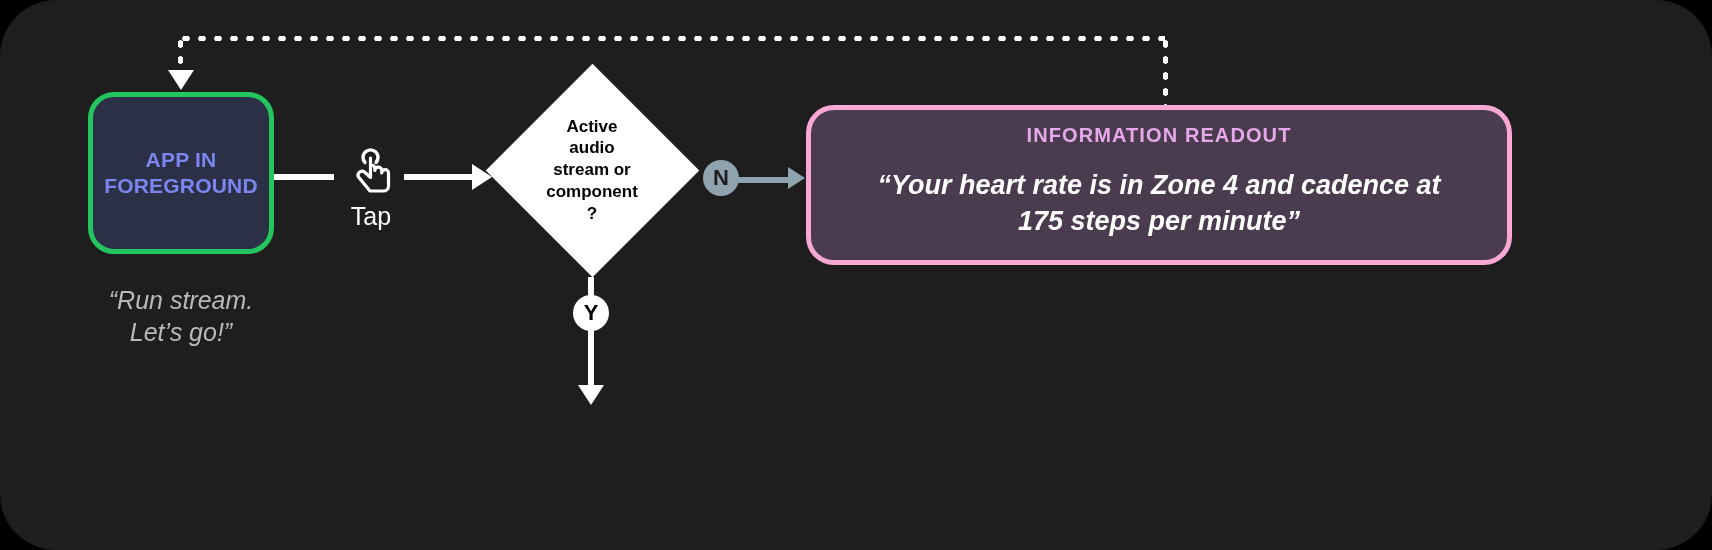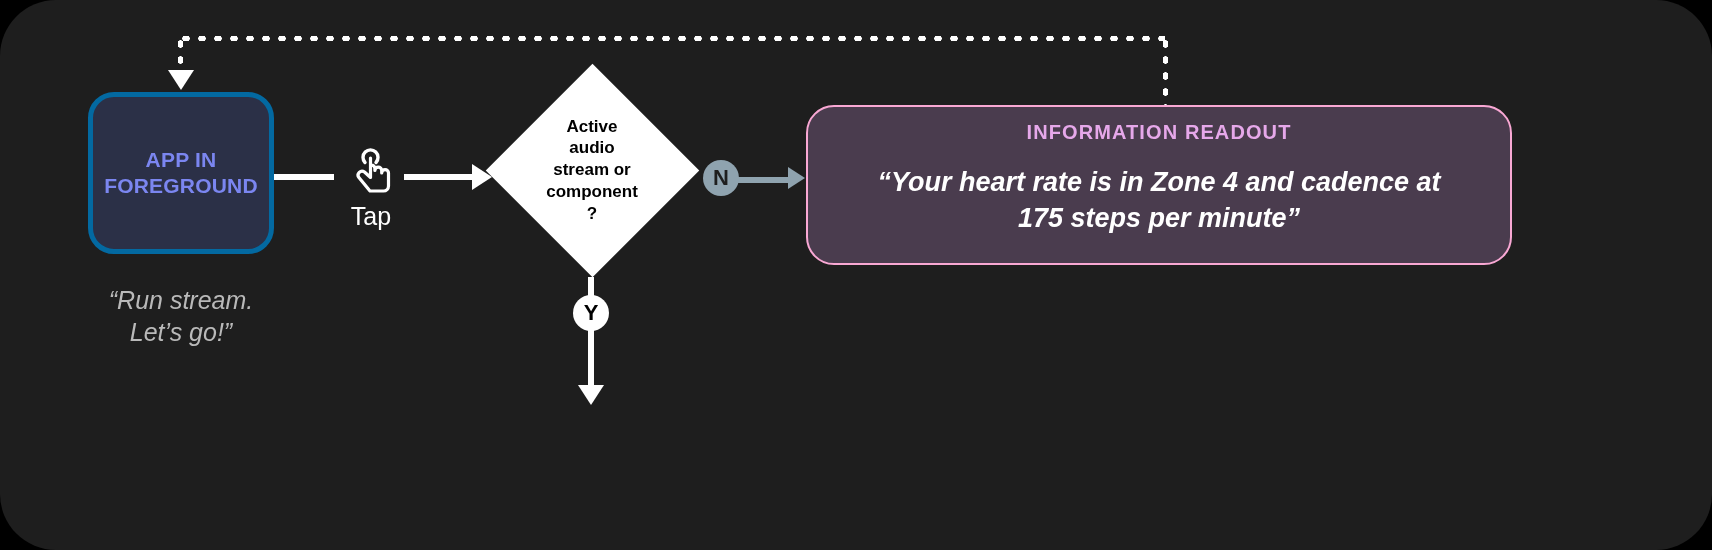--- a/index.html
+++ b/index.html
@@ -25,21 +25,21 @@
 
   
   #app-node {
     position: absolute;
     left: 88px;
     top: 92px;
     width: 186px;
     height: 162px;
     box-sizing: border-box;
     background: #2b3047;
-    border: 5px solid #0369a1;
+    border: 5px solid #22c55e;
     border-radius: 26px;
     display: flex;
     align-items: center;
     justify-content: center;
   }
   #app-node .label {
     color: #7b86f0;
     font-size: 21px;
     font-weight: bold;
     line-height: 1.22;
@@ -205,21 +205,21 @@
 
   
   #readout {
     position: absolute;
     left: 806px;
     top: 105px;
     width: 706px;
     height: 160px;
     box-sizing: border-box;
     background: #4a3c4e;
-    border: 2px solid #f9a8d4;
+    border: 5px solid #f9a8d4;
     border-radius: 28px;
     padding-top: 14px;
     text-align: center;
   }
   #readout .title {
     color: #e6a8ea;
     font-size: 20px;
     font-weight: bold;
     letter-spacing: 1.1px;
   }

